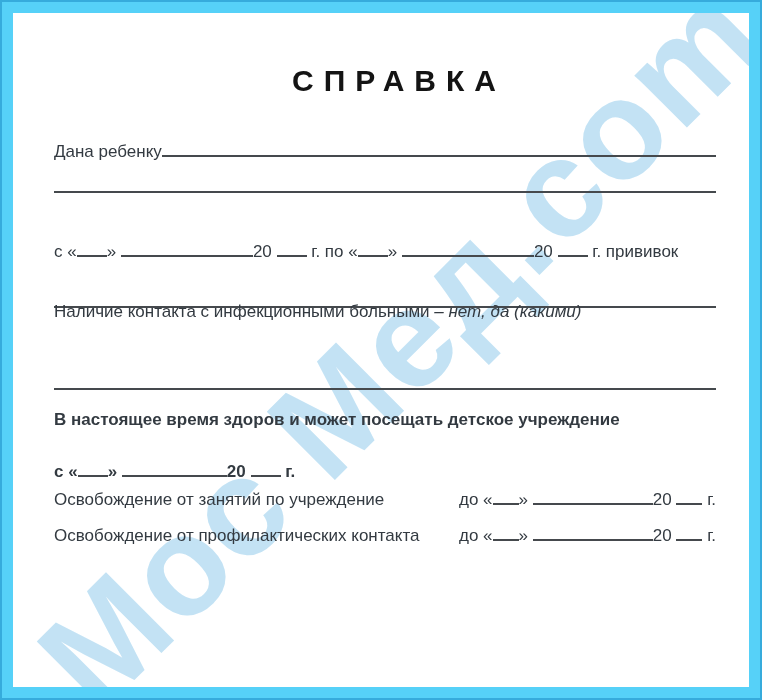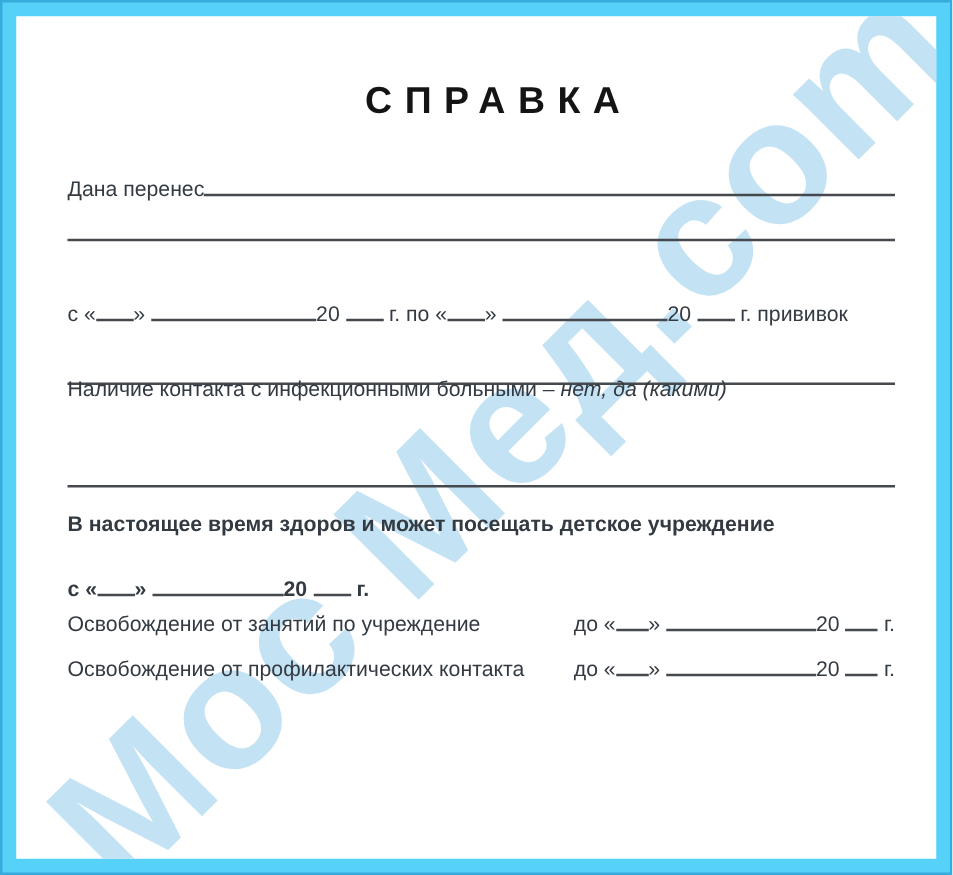--- a/index.html
+++ b/index.html
@@ -84,21 +84,21 @@
   <div class="band">
     <div class="paper">
 
       <div class="watermark">Мос Мед.com</div>
 
       <div class="content">
 
         <div class="row title" style="left:0;right:0;">СПРАВКА</div>
 
         <div class="row flexrow" style="top:128px">
-          <span>Дана перенес</span>
+          <span>Дана ребенку</span>
           <span class="fill"></span>
         </div>
 
         <div class="row flexrow" style="top:176px">
           <span class="fill"></span>
         </div>
 
         <div class="row" style="top:228px">
           <span>с «</span><span class="blank b-day"></span><span>»</span>
           <span class="blank b-month"></span><span>20</span>

